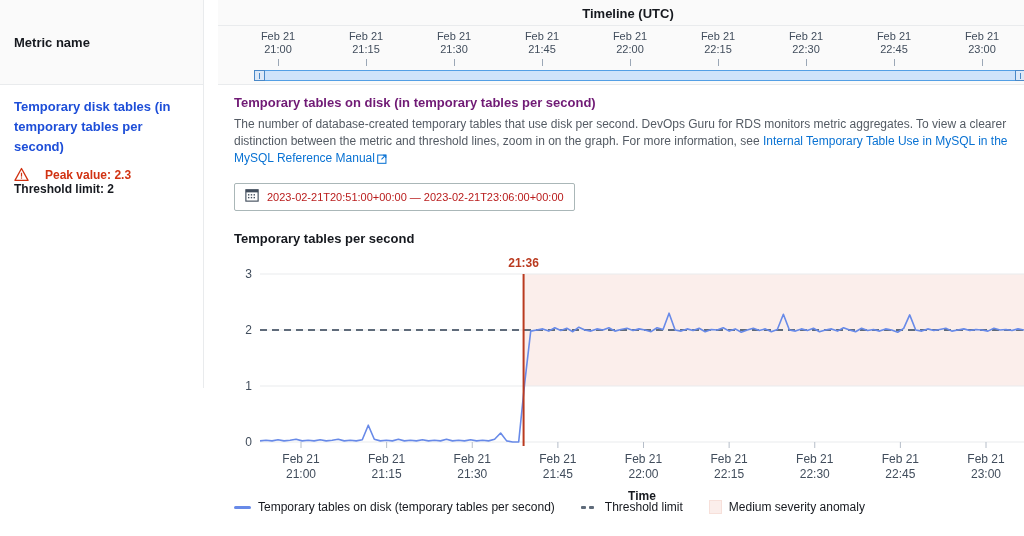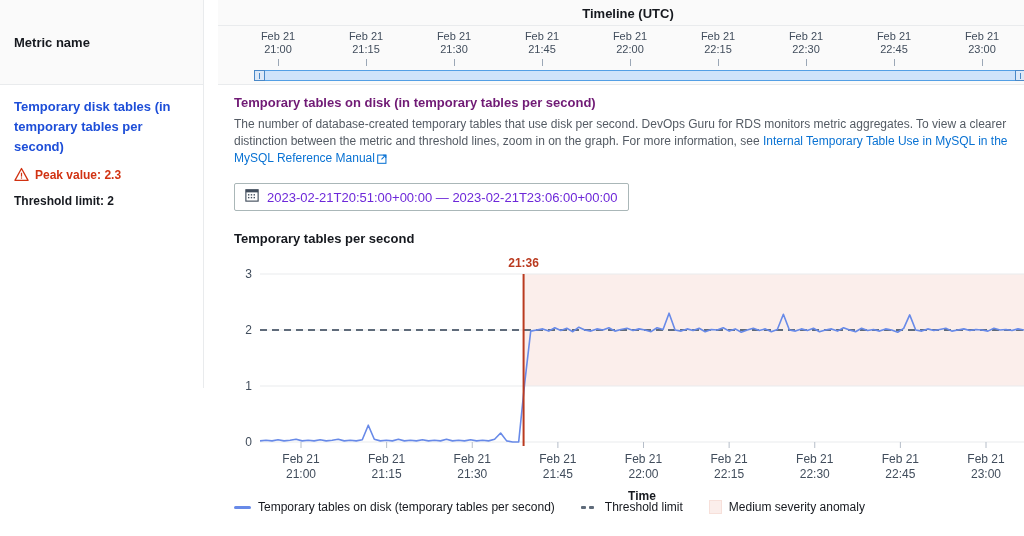--- a/index.html
+++ b/index.html
@@ -24,21 +24,21 @@
   }
   .left-head-label {
     position: absolute; left: 14px; top: 35px;
     font-size: 13px; font-weight: bold; color: #16191f;
   }
   .left-body { padding: 12px 14px 0 14px; }
   .metric-title {
     font-size: 13px; font-weight: bold; line-height: 20px;
     color: #1d4ed8; margin: 0 0 10px 0;
   }
-  .peak-row { display: flex; align-items: center; gap: 6px; margin-bottom: 12px; }
+  .peak-row { display: flex; align-items: center; gap: 16px; }
   .warn-icon { width: 15px; height: 15px; display: block; }
   .peak-text { font-size: 12px; font-weight: bold; color: #d13212; }
   .threshold-text { font-size: 12px; font-weight: bold; color: #16191f; }
 
   
   .right-col {
     position: absolute; left: 218px; top: 0; width: 820px; height: 500px;
     background: #ffffff;
   }
   .timeline-head {
@@ -85,21 +85,21 @@
   .panel-title { font-size: 13px; font-weight: bold; color: #701a75; margin: 0 0 6px 0; }
   .panel-desc { font-size: 12px; line-height: 17px; color: #545b64; margin: 0; max-width: 790px; }
   .panel-desc a { color: #0972d3; text-decoration: none; }
   .ext-icon { display: inline-block; vertical-align: -2px; margin-left: 2px; }
 
   .daterange {
     margin-top: 14px; display: inline-flex; align-items: center; gap: 8px;
     border: 1px solid #aab7b8; border-radius: 2px; background: #fff;
     padding: 5px 10px; height: 28px;
   }
-  .daterange .val { font-size: 13px; color: #6d28d9; white-space: nowrap; }
+  .daterange .val { font-size: 11px; color: #b91c1c; white-space: nowrap; }
 
   .chart-heading { margin-top: 20px; font-size: 13px; font-weight: bold; color: #16191f; }
 
   .chart-wrap { position: relative; margin-top: 6px; width: 790px; height: 262px; }
   .chart-svg { display: block; }
 
   .legend {
     position: absolute; left: 16px; top: 500px;
     display: flex; align-items: center; gap: 26px;
   }

